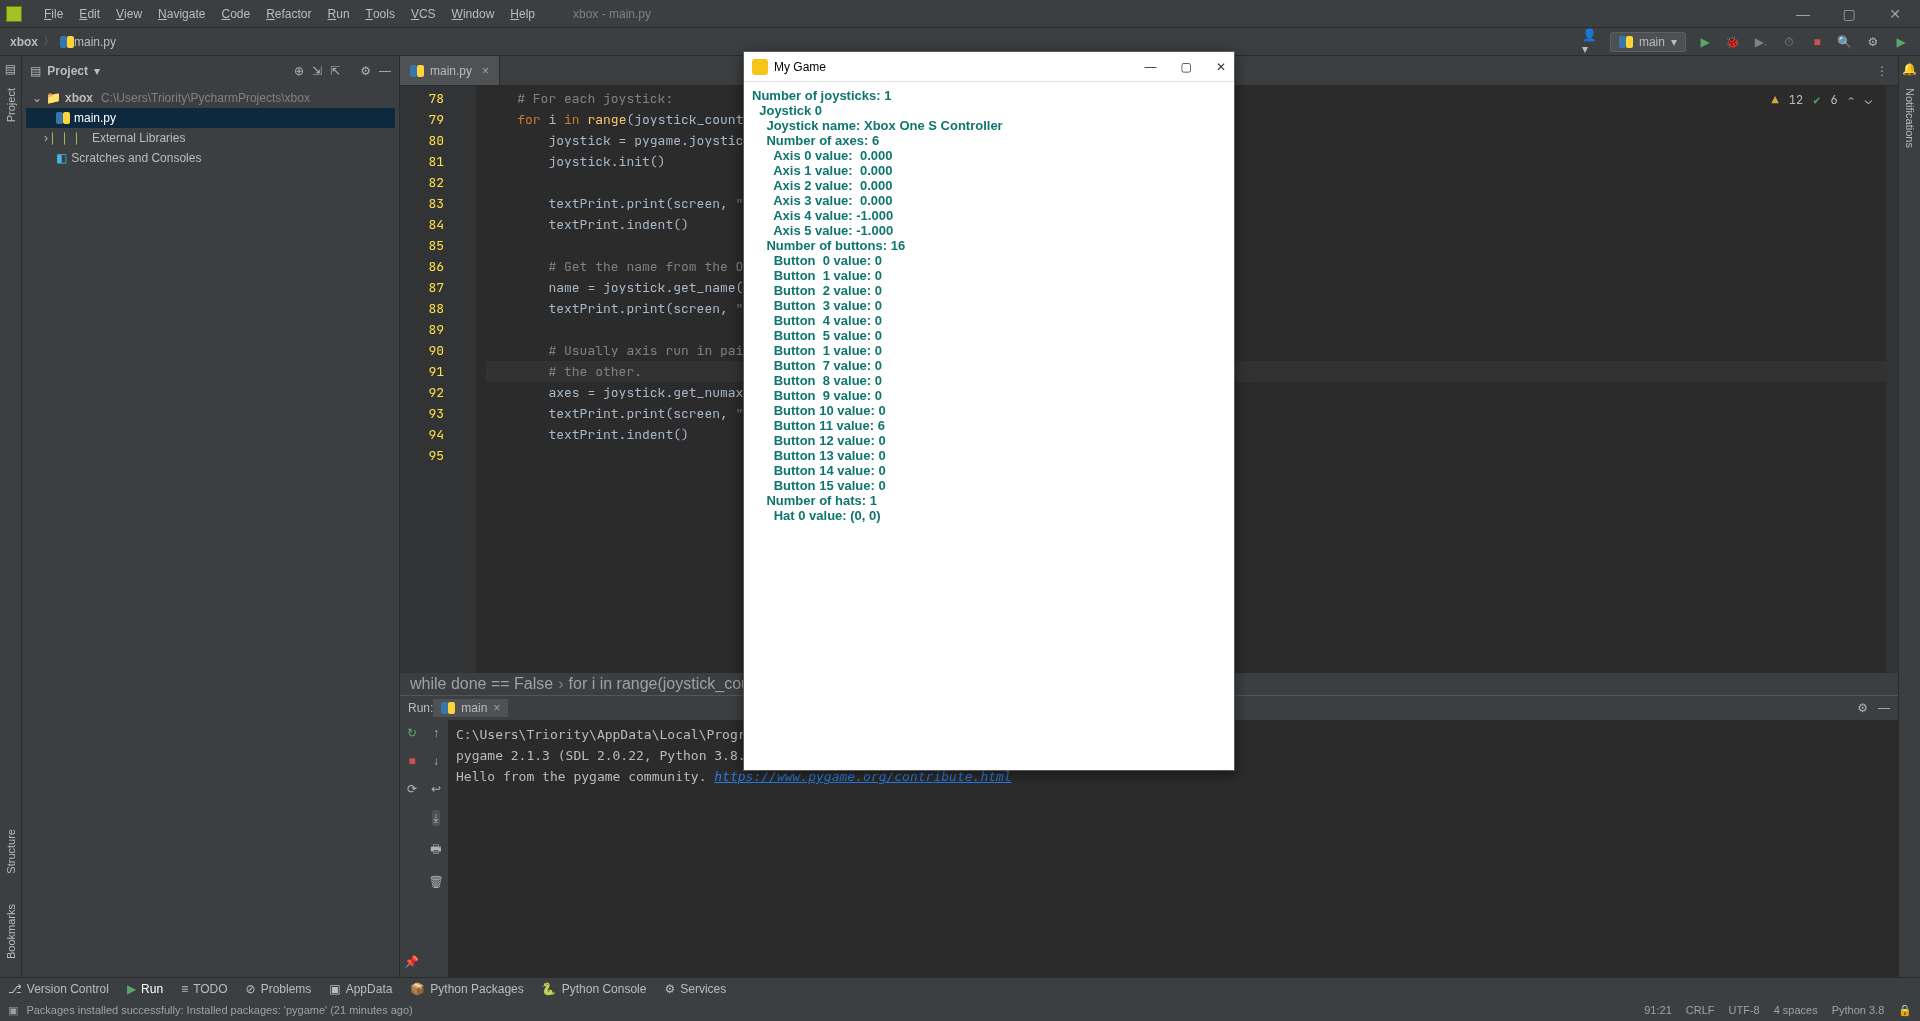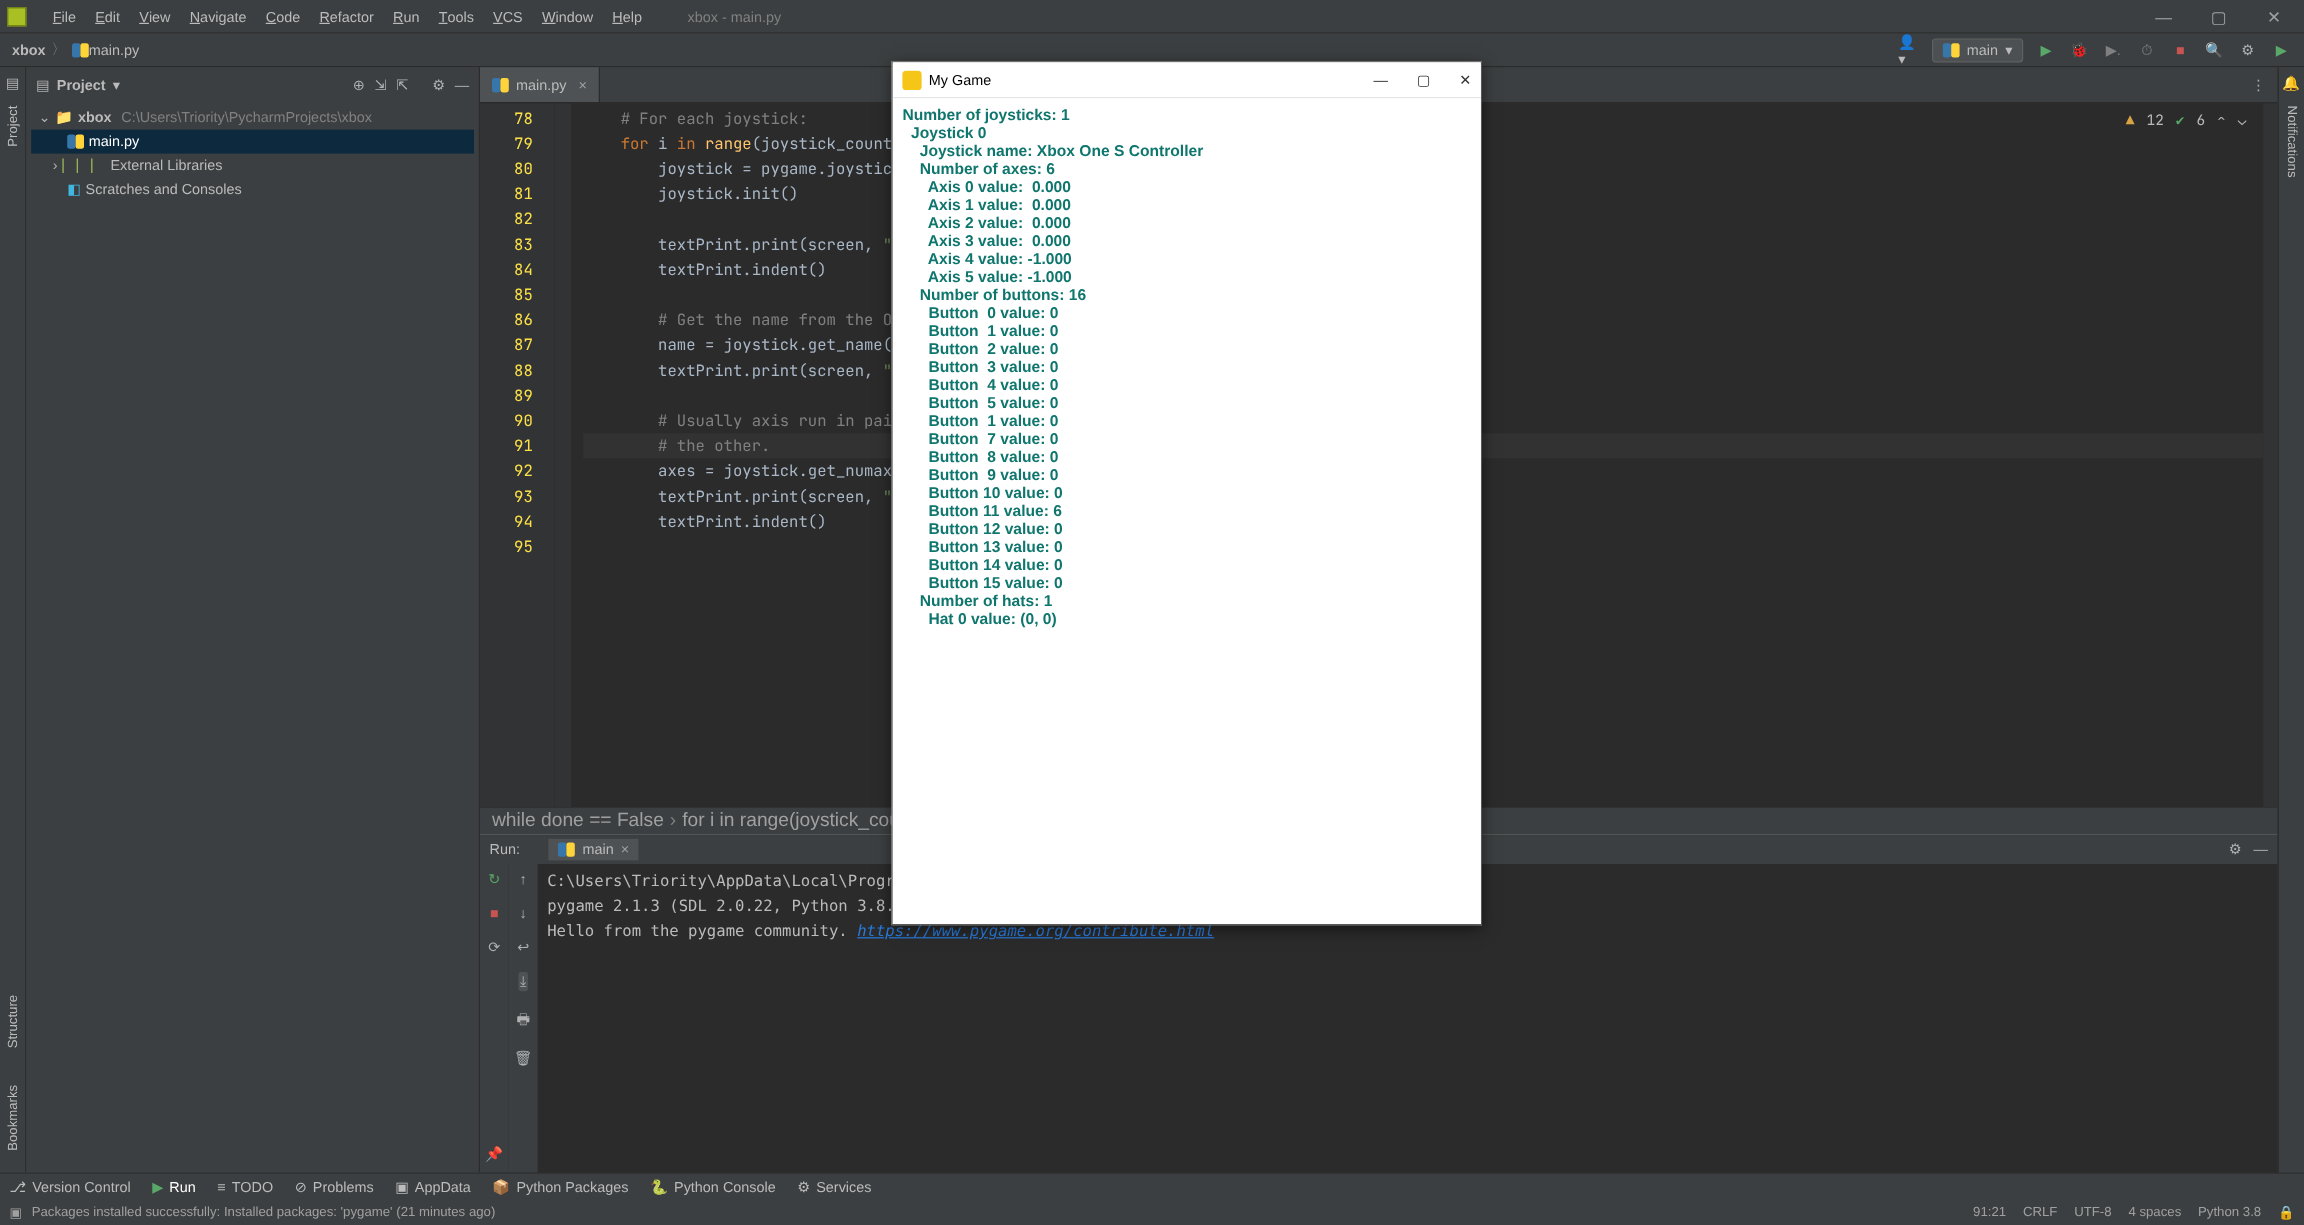--- a/index.html
+++ b/index.html
@@ -234,21 +234,21 @@
       border-top: 1px solid #555;
       display: flex;
       flex-direction: column;
     }
     .run-header {
       height: 24px;
       background: #3c3f41;
       display: flex;
       align-items: center;
       padding: 0 8px;
-      gap: 24px;
+      gap: 0;
     }
     .run-header-tab {
       background: #4e5254;
       padding: 2px 8px;
       display: flex;
       align-items: center;
       gap: 6px;
     }
     .run-header-right { margin-left: auto; display: flex; gap: 10px; color: #afb1b3; }
     .run-body {

